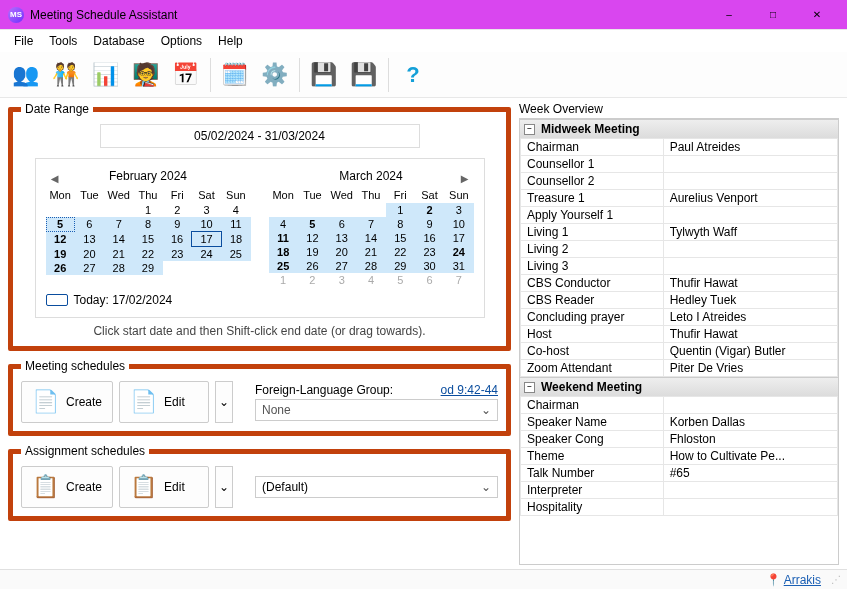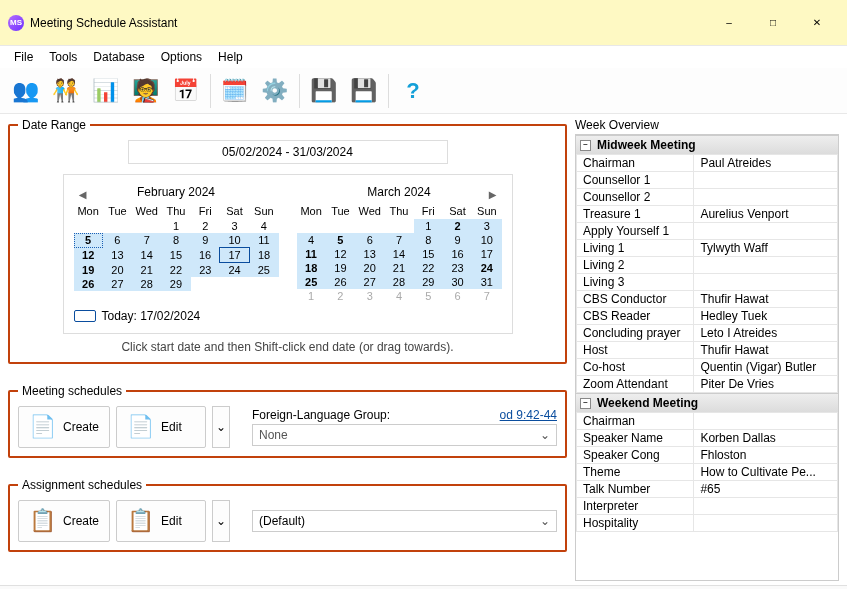--- a/index.html
+++ b/index.html
@@ -8,23 +8,23 @@
     font-size: 12px;
     background: #fff;
     width: 847px;
     height: 589px;
     overflow: hidden;
   }
   
   .titlebar {
     display: flex;
     align-items: center;
-    height: 46px;
+    height: 30px;
     padding: 0 8px;
-    background: #fef9c3;
+    background: #d946ef;
     border-bottom: 1px solid #e8e8e8;
   }
   .titlebar .app-icon {
     width: 16px; height: 16px;
     background: linear-gradient(135deg, #b56fff, #6e2fff);
     border-radius: 50%;
     color: #fff; font-size: 8px; font-weight: bold;
     display: flex; align-items: center; justify-content: center;
     margin-right: 6px;
   }
@@ -62,27 +62,27 @@
     width: 40px; height: 38px;
     display: flex; align-items: center; justify-content: center;
     border-radius: 3px;
     font-size: 22px;
   }
   .toolbar .sep { width: 1px; height: 34px; background: #ddd; margin: 0 4px; }
 
   
   .main { display: flex; padding: 4px 8px 4px 8px; height: calc(100% - 30px - 22px - 46px - 20px); }
   .left { flex: 1.1; min-width: 0; padding-right: 8px; }
-  .right { width: 264px; display: flex; flex-direction: column;}
+  .right { width: 320px; display: flex; flex-direction: column;}
 
   fieldset {
-    border: 2px solid #c2410c;
+    border: 5px solid #c2410c;
     border-radius: 2px;
     padding: 8px;
-    margin-bottom: 20px;
+    margin-bottom: 8px;
   }
   legend { padding: 0 4px; color: #000; font-size: 12px; }
 
   
   .date-readout {
     text-align: center;
     font-size: 12px;
     background: #fff;
     border: 1px solid #ddd;
     padding: 4px;

